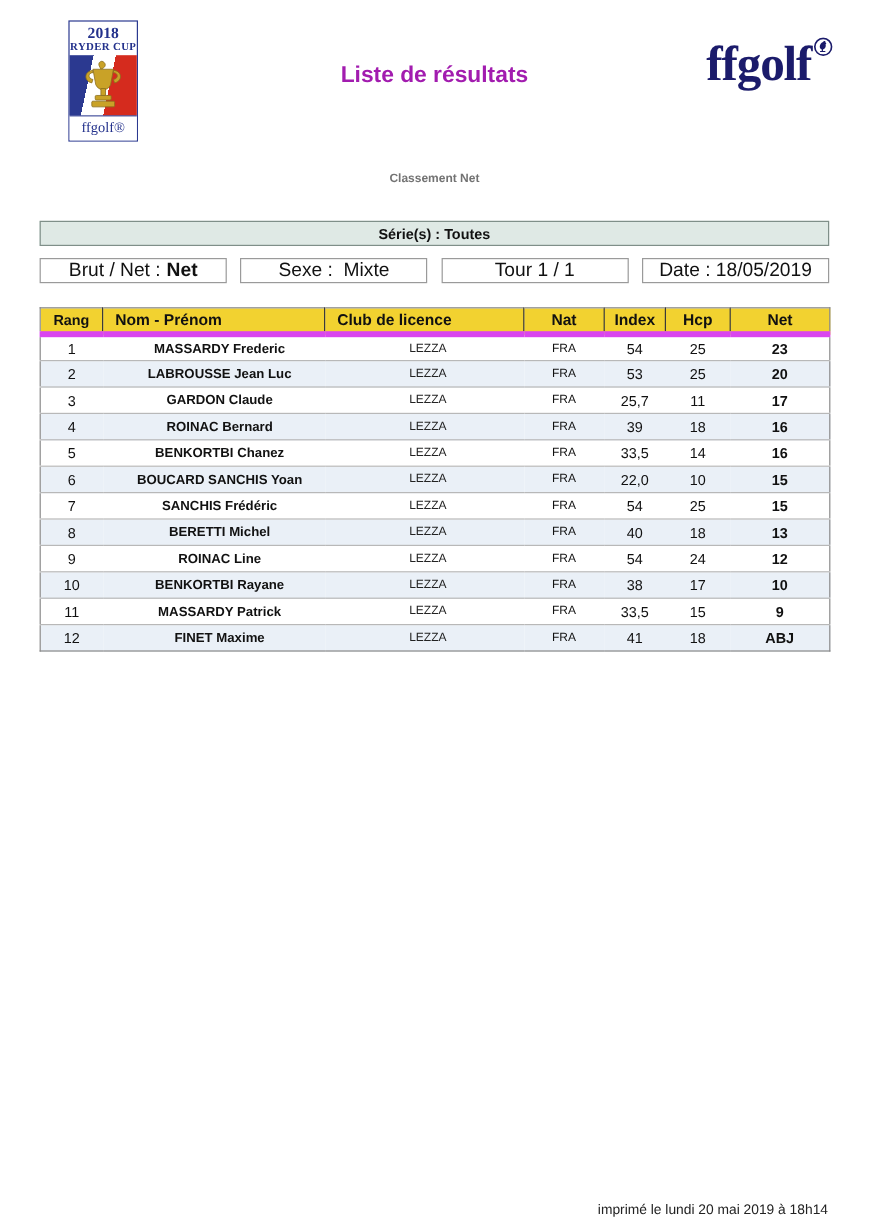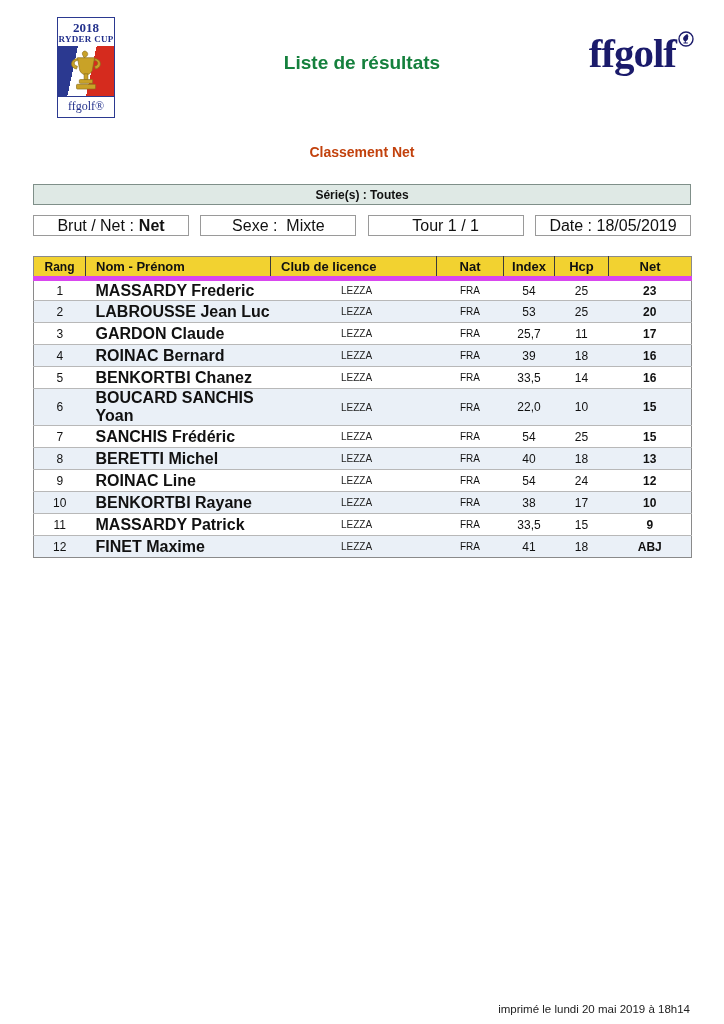--- a/index.html
+++ b/index.html
@@ -35,40 +35,40 @@
   }
   .ryder-brand{
     border-top:1px solid #2b3990;
     text-align:center;font-family:"Liberation Serif", serif;
     font-size:12px;color:#23318c;padding:2px 0 3px 0;background:#fff;
   }
 
   
   .doc-title{
     position:absolute;left:0;right:0;top:52px;
-    text-align:center;font-size:19px;font-weight:bold;color:#15803d;
+    text-align:center;font-size:19px;font-weight:bold;color:#a21caf;
   }
 
   
   .ffgolf{
     position:absolute;top:33px;right:48px;
     font-family:"Liberation Serif", serif;
     color:#1b1b6b;
   }
   .ffgolf-word{font-size:41px;font-weight:bold;letter-spacing:-1px;line-height:1;}
   .ffgolf-mark{position:absolute;top:-2px;right:-18px;width:16px;height:16px;display:inline-block;}
 
   
   .comp-title{
     position:absolute;left:0;right:0;top:119px;
     text-align:center;font-size:18px;font-weight:bold;color:#111;letter-spacing:.2px;
   }
   .comp-subtitle{
     position:absolute;left:0;right:0;top:144px;
-    text-align:center;font-size:14px;font-weight:bold;color:#c2410c;
+    text-align:center;font-size:10px;font-weight:bold;color:#737373;
   }
 
   
   .series-bar{
     position:absolute;left:33px;top:184px;width:658px;height:21px;
     box-sizing:border-box;
     background:#dfe9e5;
     border:1px solid #7f8f89;
     display:flex;align-items:center;justify-content:center;
     font-size:12px;font-weight:bold;color:#111;
@@ -111,21 +111,21 @@
   }
   .results th:first-child{border-left:none;font-size:12px;}
   .results th.h-left{text-align:left;padding-left:10px;}
   .results td{
     height:22px;box-sizing:border-box;padding:0;
     font-size:12px;color:#111;text-align:center;
     border-top:1px solid #b8b8b8;
   }
   .results tr:first-child td{border-top:none;}
   .results tr.alt td{background:#eaf0f7;}
-  .results td.d-nom{text-align:left;padding-left:10px;font-weight:bold;font-size:16px;}
+  .results td.d-nom{text-align:center;padding-left:10px;font-weight:bold;font-size:11px;}
   .results td.d-club{text-align:center;padding-left:6px;font-size:10px;color:#222;}
   .results td.d-nat{font-size:10px;}
   .results td.d-net{font-weight:bold;}
 
   
   .footer-page{
     position:absolute;left:35px;top:1025px;
     font-size:15px;color:#222;margin-top:16px;
   }
   .footer-printed{

